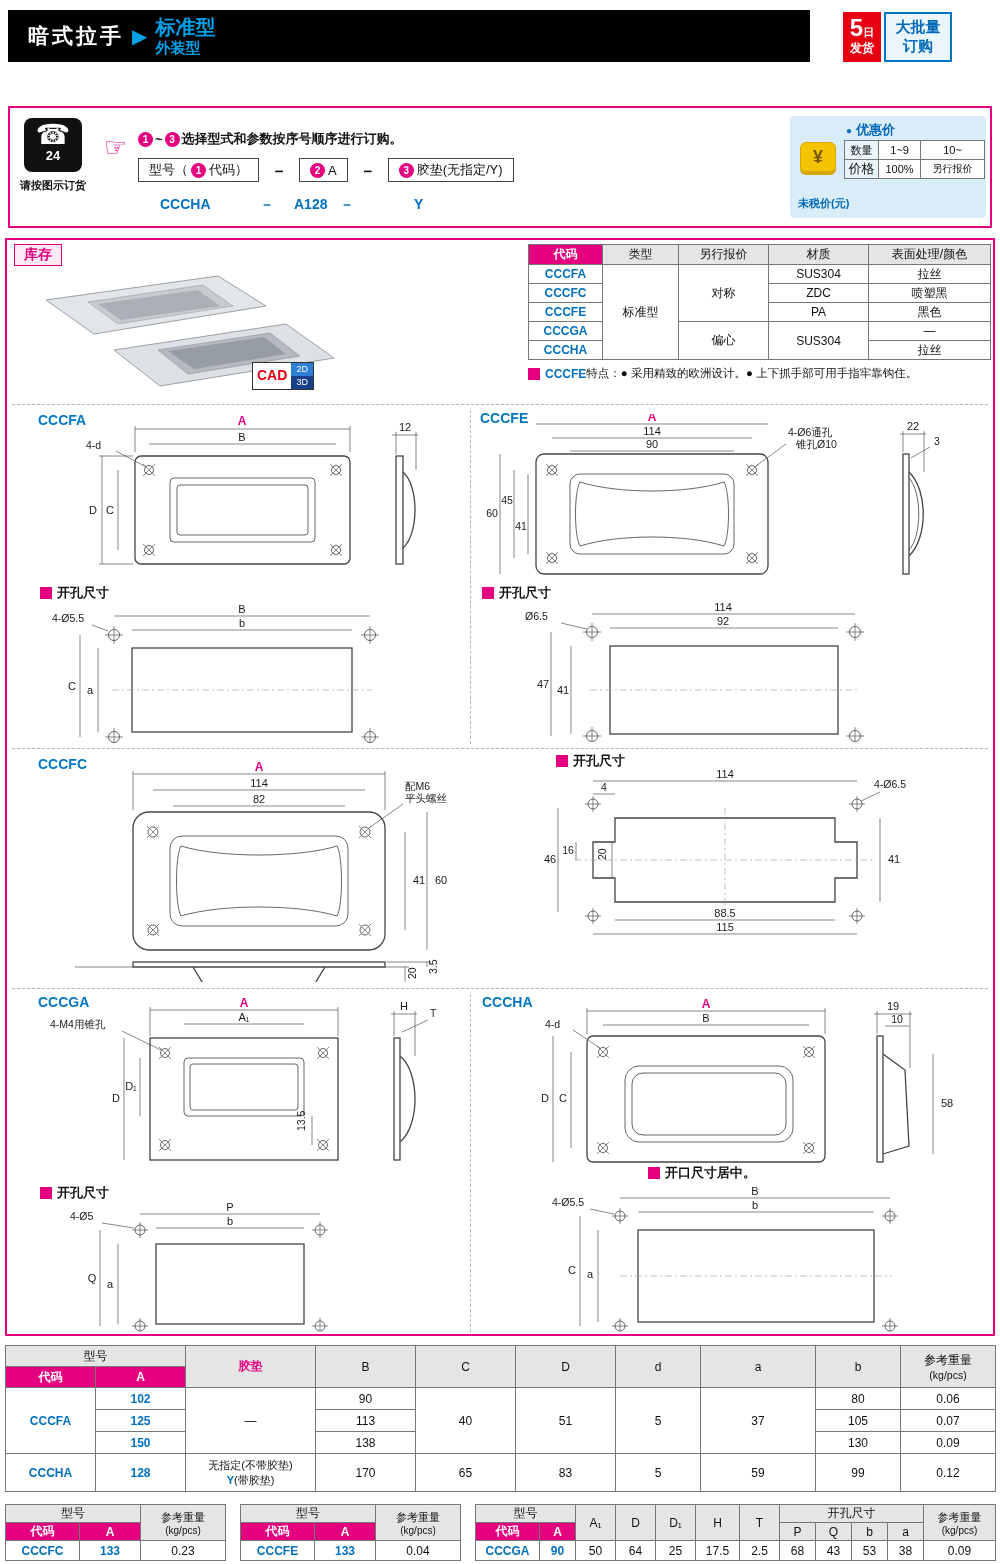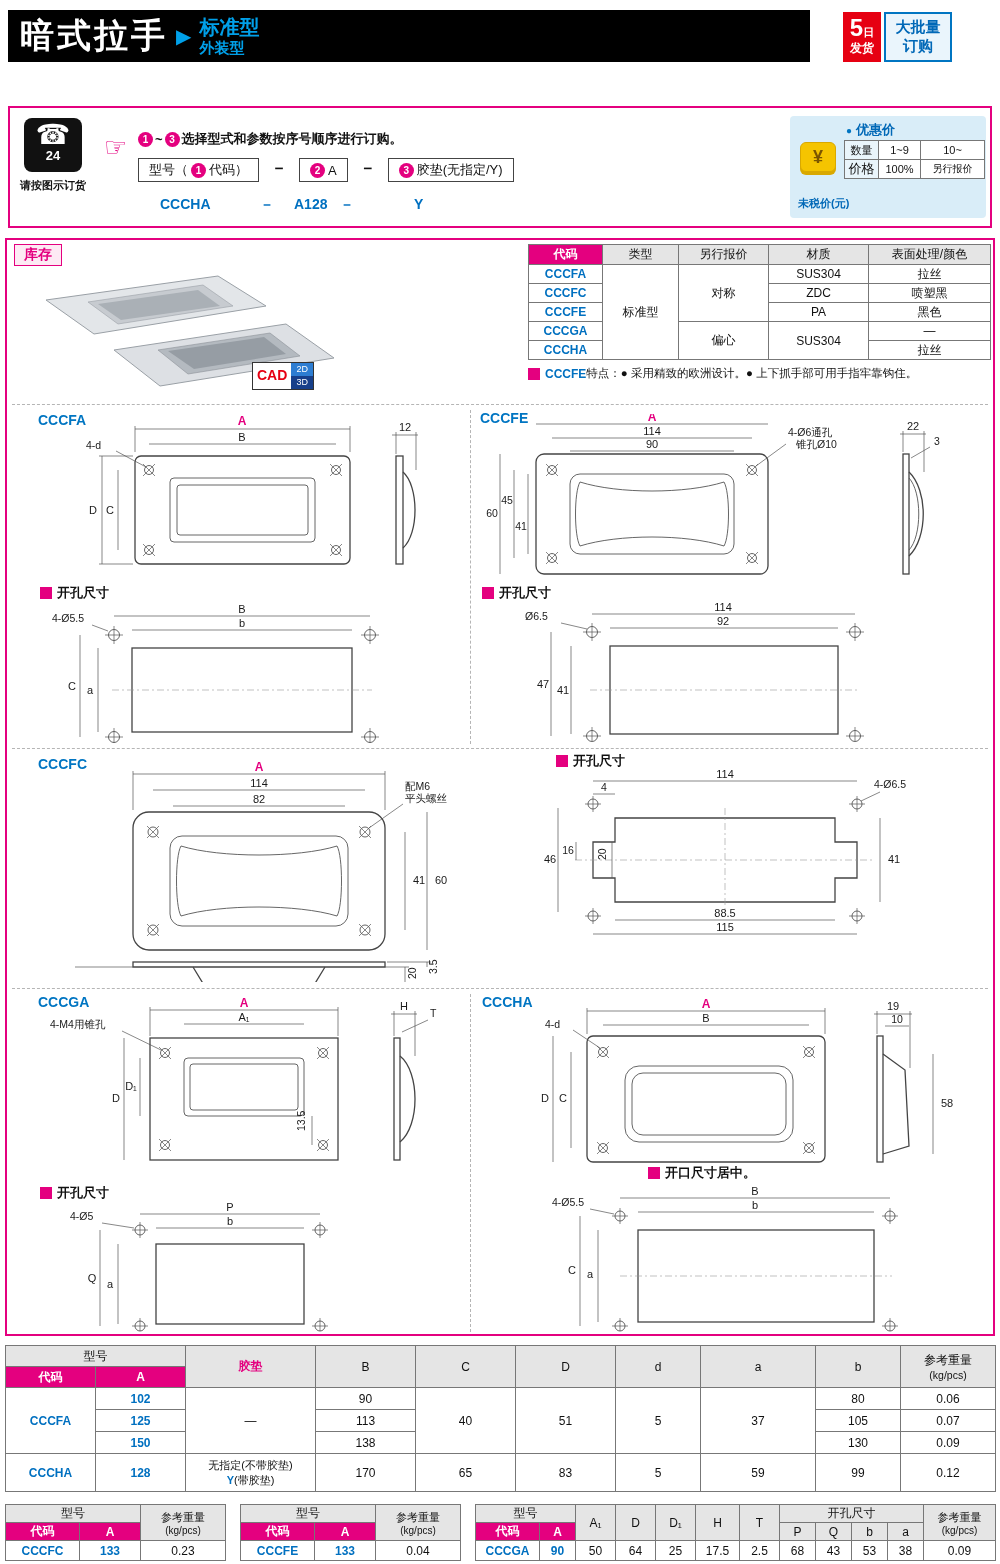--- a/index.html
+++ b/index.html
@@ -25,21 +25,21 @@
 svg text.sm{font-size:10.5px}
 .sh{fill:none;stroke:#444;stroke-width:1.3}
 .sh2{fill:none;stroke:#555;stroke-width:0.9}
 .dim{stroke:#555;stroke-width:0.7}
 .cl{stroke:#999;stroke-width:0.6;stroke-dasharray:7 3 2 3}
 </style>
 </head>
 <body>
 
 <div class="abs" style="left:8px;top:10px;width:802px;height:52px;background:#000;display:flex;align-items:center">
-  <span style="color:#fff;font-size:34px;font-weight:bold;letter-spacing:3px;margin-left:12px">暗式拉手</span>
+  <span style="color:#fff;font-size:21px;font-weight:bold;letter-spacing:3px;margin-left:20px">暗式拉手</span>
   <span style="color:#00a0e9;font-size:20px;margin:0 8px">▶</span>
   <div style="display:flex;flex-direction:column;line-height:1.15">
     <span style="color:#00a0e9;font-size:20px;font-weight:bold">标准型</span>
     <span style="color:#00a0e9;font-size:15px;font-weight:bold">外装型</span>
   </div>
 </div>
 <div class="abs" style="left:843px;top:12px;width:38px;height:50px;background:#e60012;color:#fff;text-align:center;padding-top:2px">
   <div><span style="font-size:24px;font-weight:bold">5</span><span style="font-size:11px;font-weight:bold">日</span></div>
   <div style="font-size:12px;font-weight:bold;margin-top:-2px">发货</div>
 </div>
@@ -54,21 +54,21 @@
     <div style="font-size:13px;font-weight:bold;margin-top:-4px">24</div>
   </div>
   <div class="abs" style="left:0px;top:70px;width:86px;text-align:center;font-size:11px;font-weight:bold">请按图示订货</div>
   <div class="abs" style="left:94px;top:24px;font-size:26px;color:#e4007f">☞</div>
   <div class="abs" style="left:128px;top:22px;display:flex;align-items:center;gap:2px;font-size:13px;font-weight:bold">
     <span class="circ">1</span>
     <span>~</span>
     <span class="circ">3</span>
     <span>选择型式和参数按序号顺序进行订购。</span>
   </div>
-  <div class="abs" style="left:128px;top:50px;display:flex;align-items:flex-start;gap:12px">
+  <div class="abs" style="left:128px;top:50px;display:flex;align-items:flex-end;gap:12px">
     <span class="fbox">
       <span>型号（</span>
       <span class="circ">1</span>
       <span>代码）</span>
     </span>
     <span class="bold">－</span>
     <span class="fbox">
       <span class="circ">2</span>
       <span>A</span>
     </span>

